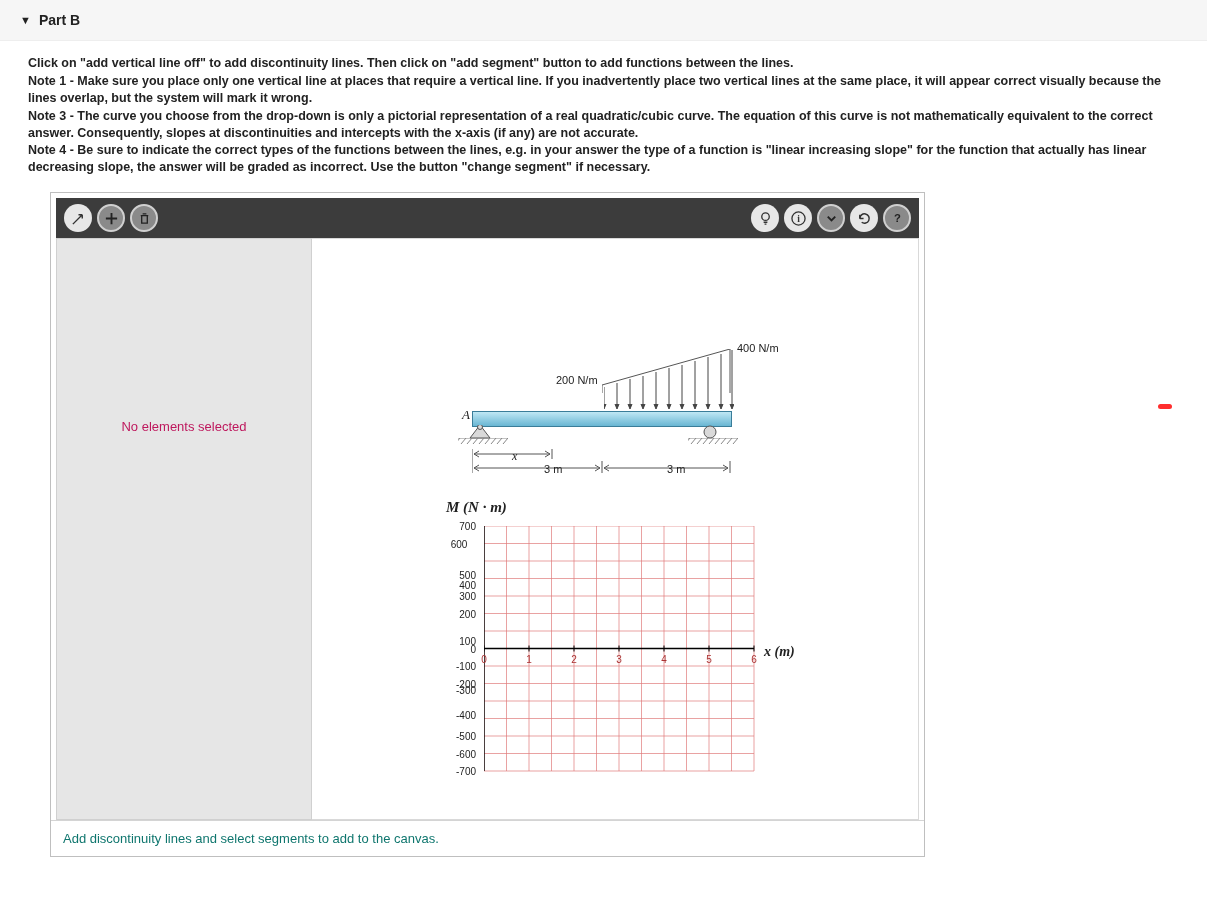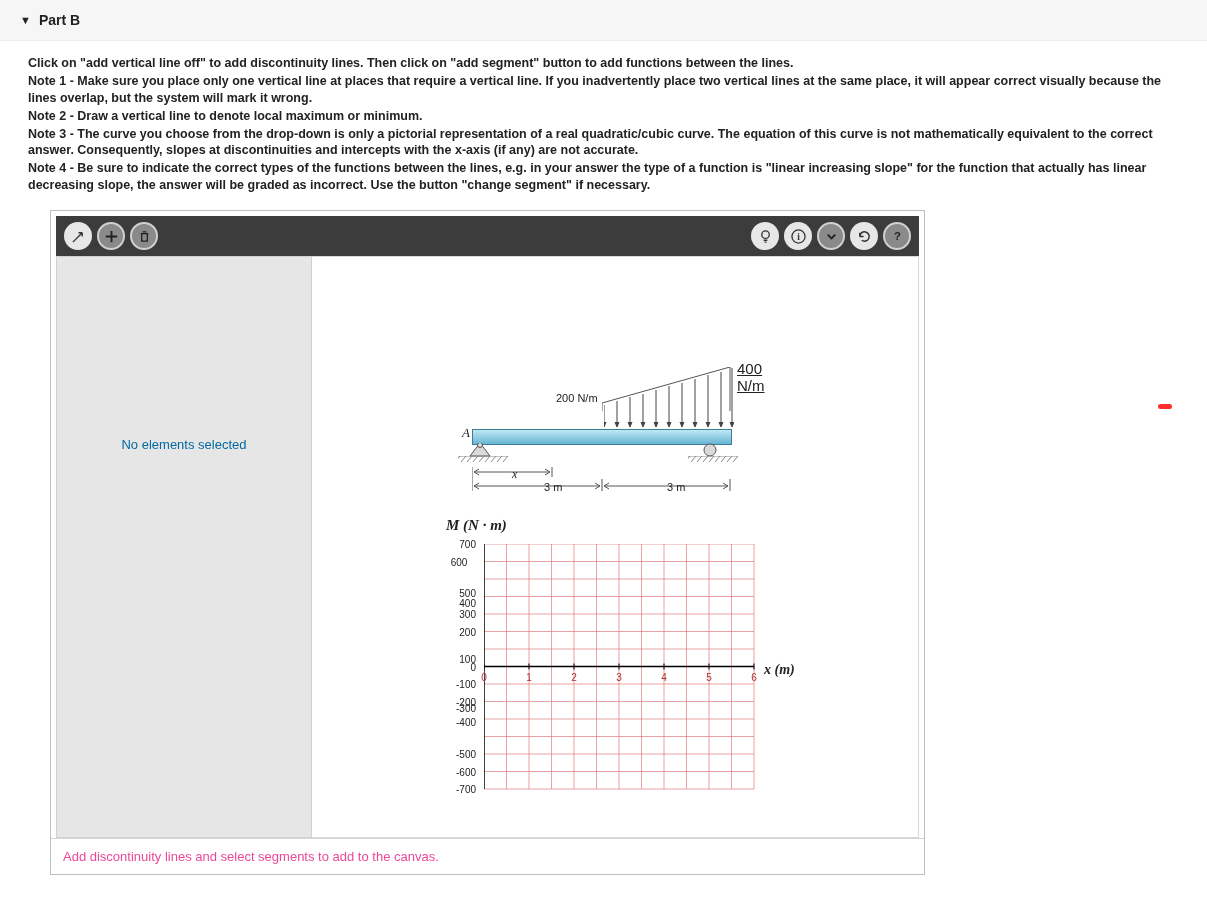--- a/index.html
+++ b/index.html
@@ -52,21 +52,21 @@
   .tb-btn.dark { background: #8a8a8a; color: #222; border: 2px solid #d0d0d0; }
   .tb-btn svg { width: 15px; height: 15px; }
 
   .content-row { display: flex; height: 582px; }
   .left-pane {
     width: 256px;
     background: #e6e6e6;
     border: 1px solid #d0d0d0;
     display: flex; align-items: flex-start; justify-content: center;
     padding-top: 180px;
-    color: #0369a1;
+    color: #be185d;
     font-size: 13px;
   }
   .right-pane {
     flex: 1;
     background: #fff;
     position: relative;
     border: 1px solid #d9d9d9;
     border-left: none;
   }
 
@@ -88,21 +88,21 @@
   .ground { position:absolute; top:139px; width:50px; height:10px; }
   .ground.left { left: 6px; }
   .ground.right { left: 236px; }
   .lbl { position: absolute; font-style: italic; font-family: 'Times New Roman', serif; font-size: 13px; }
   .lblA { left: 10px; top: 108px; }
   .lblB { left: 268px; top: 108px; }
 
   .load-tri { position:absolute; left:150px; top:50px; }
   .load-arrows { position:absolute; left:152px; top:50px; }
   .load200 { position:absolute; left:104px; top:75px; font-size:11px; }
-  .load400 { position:absolute; left:285px; top:43px; font-size:15px;text-decoration:underline; }
+  .load400 { position:absolute; left:285px; top:43px; font-size:11px; }
 
   .dim-row { position:absolute; top:150px; left:20px; width:260px; }
   .dim-x { position:absolute; left:40px; top:0; font-style:italic; font-family:'Times New Roman',serif; font-size:12px; }
   .dim3a { position:absolute; left:72px; top:14px; font-size:11px; }
   .dim3b { position:absolute; left:195px; top:14px; font-size:11px; }
 
   
   .chart-wrap {
     position: absolute;
     left: 130px; top: 260px;
@@ -122,21 +122,21 @@
   .x-labels div {
     position:absolute; font-size:10px; color:#a33; transform:translateX(-50%);
   }
   .x-axis-lbl {
     position:absolute; font-style:italic; font-family:'Times New Roman',serif;
     font-size:14px; font-weight:bold;
   }
 
   .status-footer {
     padding: 10px 12px;
-    font-size: 13px; color: #ec4899;
+    font-size: 13px; color: #0f766e;
     border-top: 1px solid #d4d4d4;
   }
 
   .red-dash {
     position: absolute;
     left: 1158px; top: 404px;
     width: 14px; height: 5px;
     background: #ff2e2e; border-radius: 3px;
   }
 </style>
@@ -147,21 +147,20 @@
 
   <div class="part-header">
     <span class="arrow">▼</span>
     <span class="title">Part B</span>
   </div>
 
   <div class="section-body">
     <div class="notes">
       <p>Click on "add vertical line off" to add discontinuity lines. Then click on "add segment" button to add functions between the lines.</p>
       <p>Note 1 - Make sure you place only one vertical line at places that require a vertical line. If you inadvertently place two vertical lines at the same place, it will appear correct visually because the lines overlap, but the system will mark it wrong.</p>
-      <p>Note 2 - Draw a vertical line to denote local maximum or minimum.</p>
       <p>Note 3 - The curve you choose from the drop-down is only a pictorial representation of a real quadratic/cubic curve. The equation of this curve is not mathematically equivalent to the correct answer. Consequently, slopes at discontinuities and intercepts with the x-axis (if any) are not accurate.</p>
       <p>Note 4 - Be sure to indicate the correct types of the functions between the lines, e.g. in your answer the type of a function is "linear increasing slope" for the function that actually has linear decreasing slope, the answer will be graded as incorrect. Use the button "change segment" if necessary.</p>
     </div>
 
     <div class="tool-frame">
       <div class="tool-inner">
         <div class="toolbar">
           <div class="tb-group">
             <span class="tb-btn" title="vector">
               <svg viewBox="0 0 16 16">
@@ -321,21 +320,21 @@
                     <div style="top: 21.5px; text-align: center;">600</div>
                     <div style="top: 53px;">500</div>
                     <div style="top: 63px;">400</div>
                     <div style="top: 74px;">300</div>
                     <div style="top: 91.5px;">200</div>
                     <div style="top: 119px;">100</div>
                     <div style="top: 126.5px;">0</div>
                     <div style="top: 144px;">-100</div>
                     <div style="top: 161.5px;">-200</div>
                     <div style="top: 168px;">-300</div>
-                    <div style="top: 182px;">-400</div>
+                    <div style="top: 193px;">-400</div>
                     <div style="top: 214px;">-500</div>
                     <div style="top: 231.5px;">-600</div>
                     <div style="top: 249px;">-700</div>
                   </div>
                 <svg id="gridsvg" width="300" height="252" style="position:absolute;left:42px;top:4px">
                     <line x1="0" y1="245" x2="0" y2="0" stroke="#e07a7a" stroke-width="0.7"></line>
                     <line x1="22.5" y1="245" x2="22.5" y2="0" stroke="#e07a7a" stroke-width="0.7"></line>
                     <line x1="45" y1="245" x2="45" y2="0" stroke="#e07a7a" stroke-width="0.7"></line>
                     <line x1="67.5" y1="245" x2="67.5" y2="0" stroke="#e07a7a" stroke-width="0.7"></line>
                     <line x1="90" y1="245" x2="90" y2="0" stroke="#e07a7a" stroke-width="0.7"></line>

